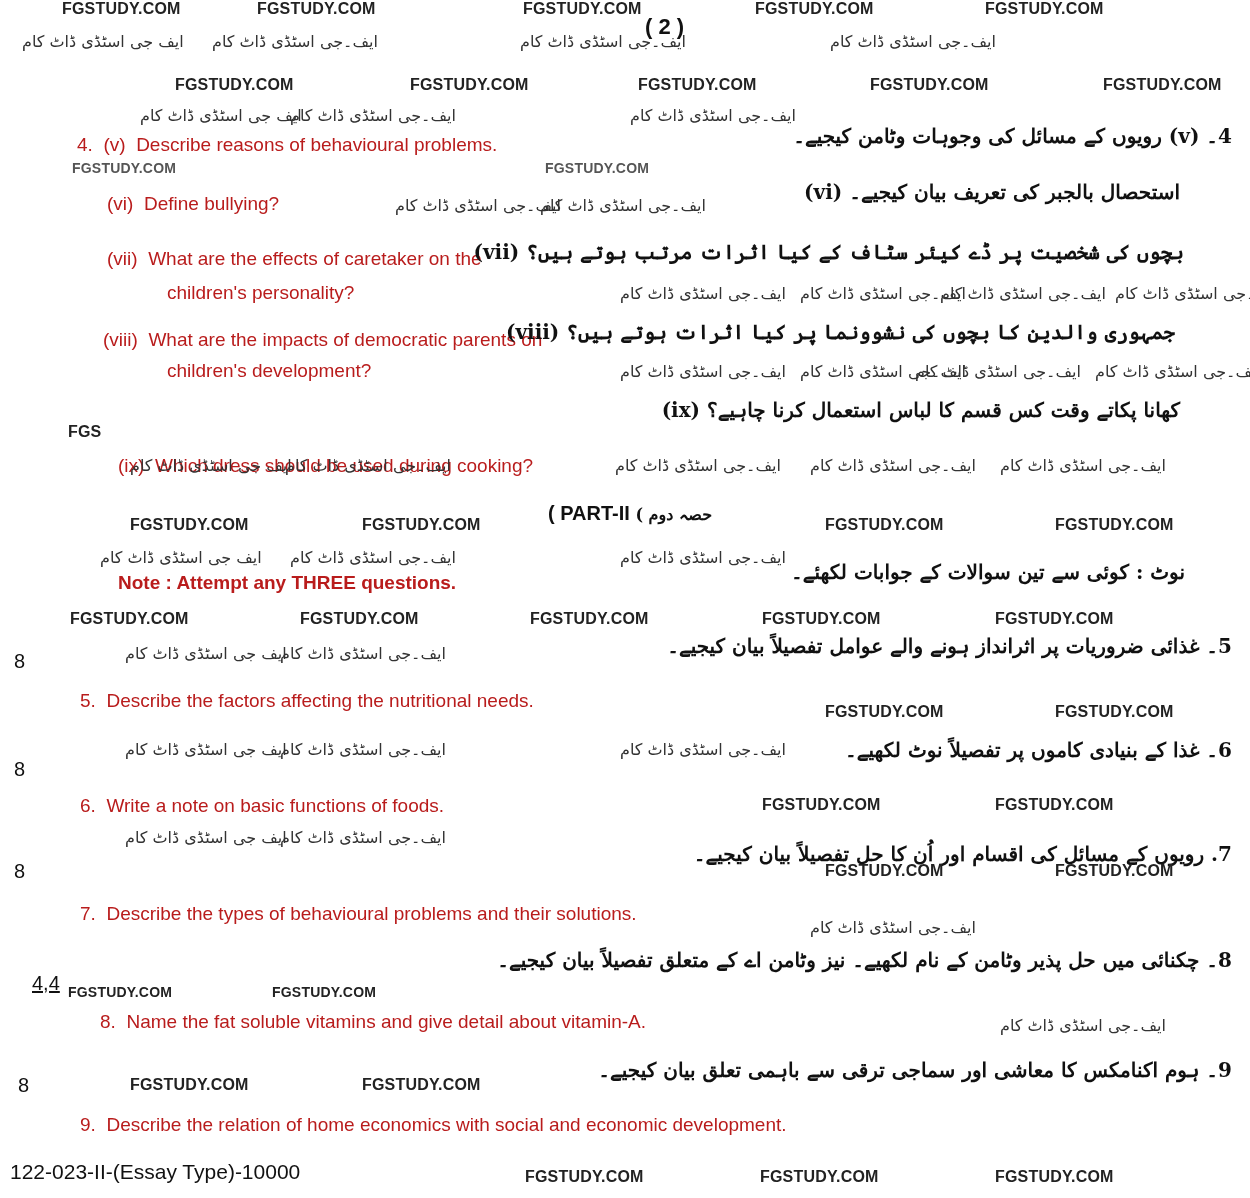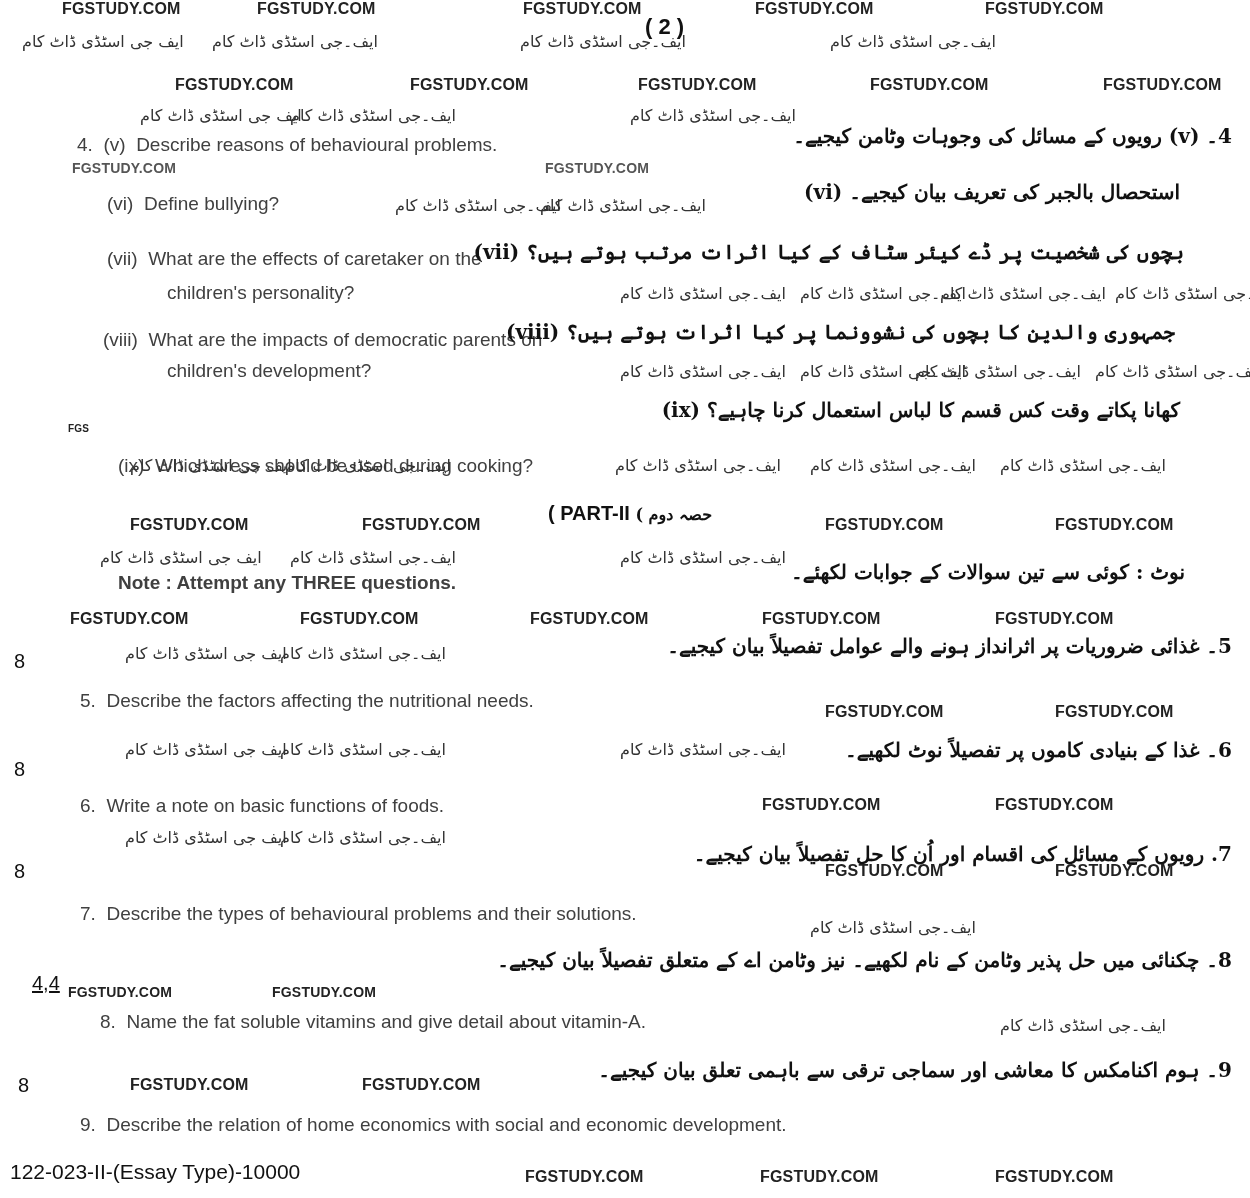--- a/index.html
+++ b/index.html
@@ -1,21 +1,21 @@
 <!DOCTYPE html>
 <html><head>
 <meta charset="utf-8">
 <style>
   html, body { margin:0; padding:0; background:#ffffff; }
   body { width:1250px; height:1198px; position:relative; overflow:hidden; color:#111; font-family:"Liberation Sans", sans-serif; }
   .abs { position:absolute; white-space:nowrap; }
   .wm { font-family:"Liberation Sans", sans-serif; font-size:16px; font-weight:bold; color:#222; letter-spacing:0.2px; }
   .wm-faint { color:#555; }
   .uwm { font-family:"DejaVu Sans", sans-serif; font-size:16px; color:#333; direction:rtl; }
-  .en { font-family:"Liberation Sans", sans-serif; font-size:19px; color:#404040; }
+  .en { font-family:"Liberation Sans", sans-serif; font-size:19px; color:#b91c1c; }
   .en-b { font-weight:bold; }
   .ur { font-family:"DejaVu Serif", serif; font-size:20px; font-weight:bold; color:#111; direction:rtl; unicode-bidi:plaintext; }
   .marks { font-family:"Liberation Sans", sans-serif; font-size:20px; color:#111; }
   .page-num { font-family:"Liberation Sans", sans-serif; font-size:22px; font-weight:bold; }
   .part { font-family:"Liberation Sans", sans-serif; font-size:20px; font-weight:bold; }
   .footer { font-family:"Liberation Sans", sans-serif; font-size:21px; color:#111; }
 </style>
 </head>
 <body>
 
@@ -86,21 +86,21 @@
 <div class="abs en" style="left:167px;top:360px;">children's  development?</div>
 <div class="abs ur" style="right:75px;top:320px;">
   <span>(viii)</span>
   <span>جمہوری والدین کا بچوں کی نشوونما پر کیا اثرات ہوتے ہیں؟</span>
 </div>
 <div class="abs uwm" style="left:620px;top:362px;">ایف۔جی اسٹڈی ڈاٹ کام</div>
 <div class="abs uwm" style="left:800px;top:362px;">ایف۔جی اسٹڈی ڈاٹ کام</div>
 <div class="abs uwm" style="left:915px;top:362px;">ایف۔جی اسٹڈی ڈاٹ کام</div>
 <div class="abs uwm" style="left:1095px;top:362px;">ایف۔جی اسٹڈی ڈاٹ کام</div>
 
-<div class="abs wm" style="left:68px;top:423px;font-size:10px;">FGS</div>
+<div class="abs wm" style="left:68px;top:423px;font-size:16px;">FGS</div>
 <div class="abs en" style="left:118px;top:407px;margin-top:48px;">
   <span>(ix)</span>&nbsp;
   <span>Which dress should be used during cooking?</span>
 </div>
 <div class="abs ur" style="right:70px;top:398px;">
   <span>(ix)</span>
   <span>کھانا پکاتے وقت کس قسم کا لباس استعمال کرنا چاہیے؟</span>
 </div>
 <div class="abs uwm" style="left:130px;top:456px;">ایف جی اسٹڈی ڈاٹ کام</div>
 <div class="abs uwm" style="left:285px;top:456px;">ایف۔جی اسٹڈی ڈاٹ کام</div>

